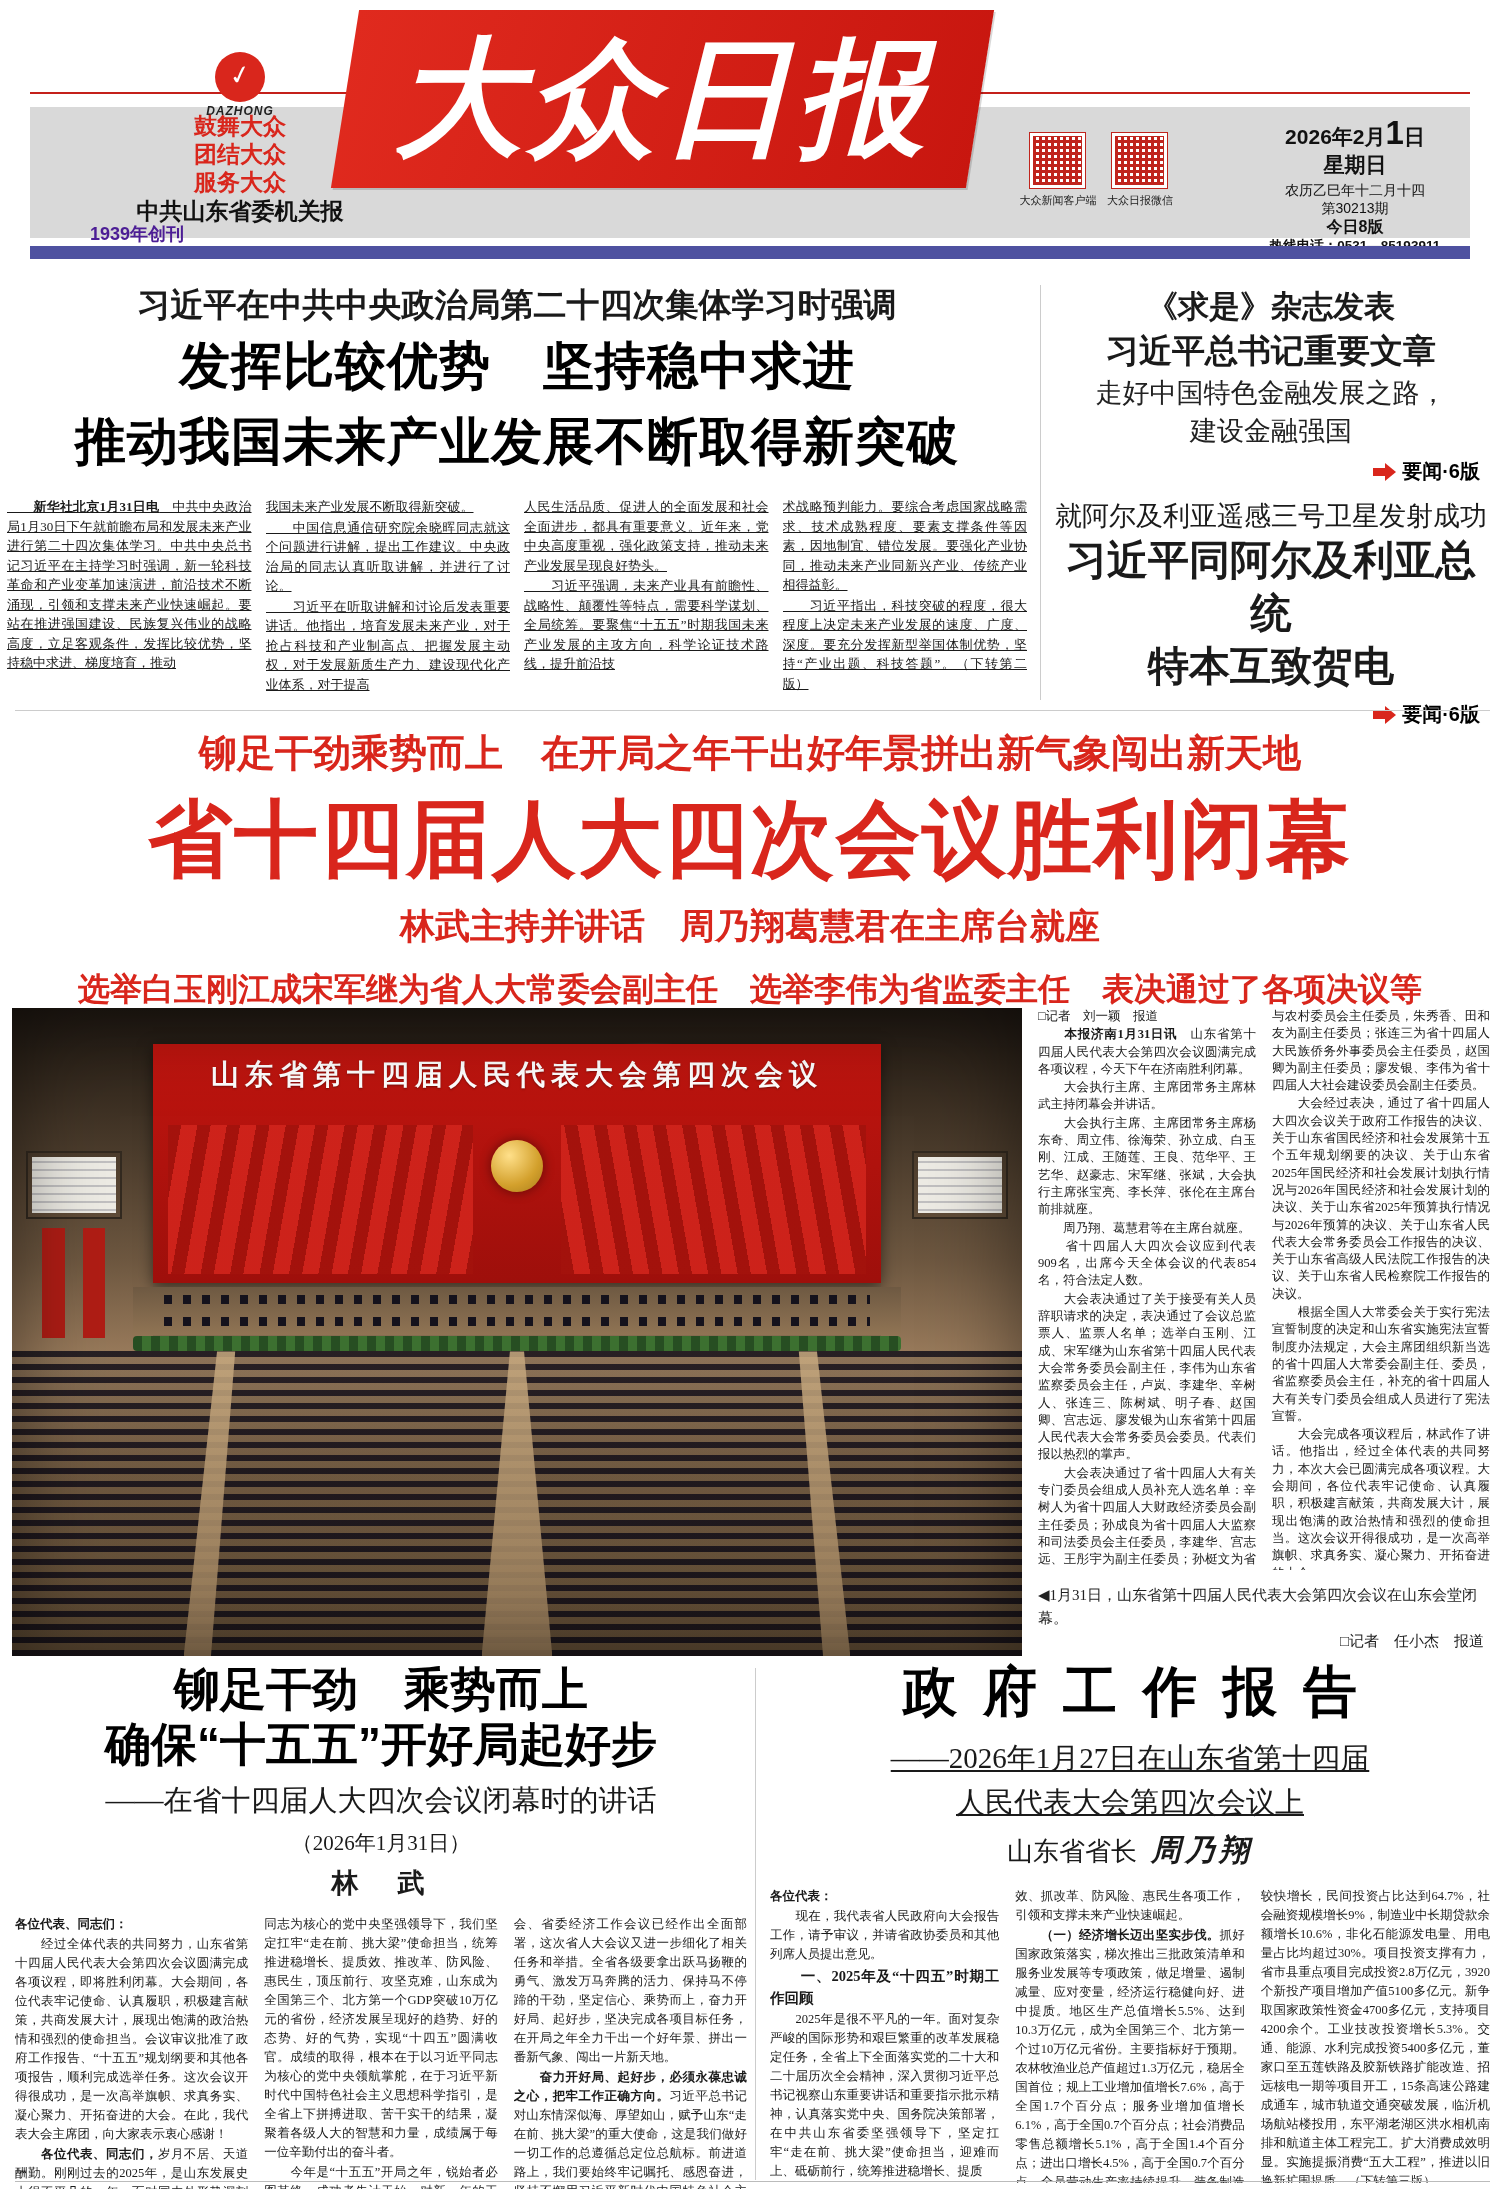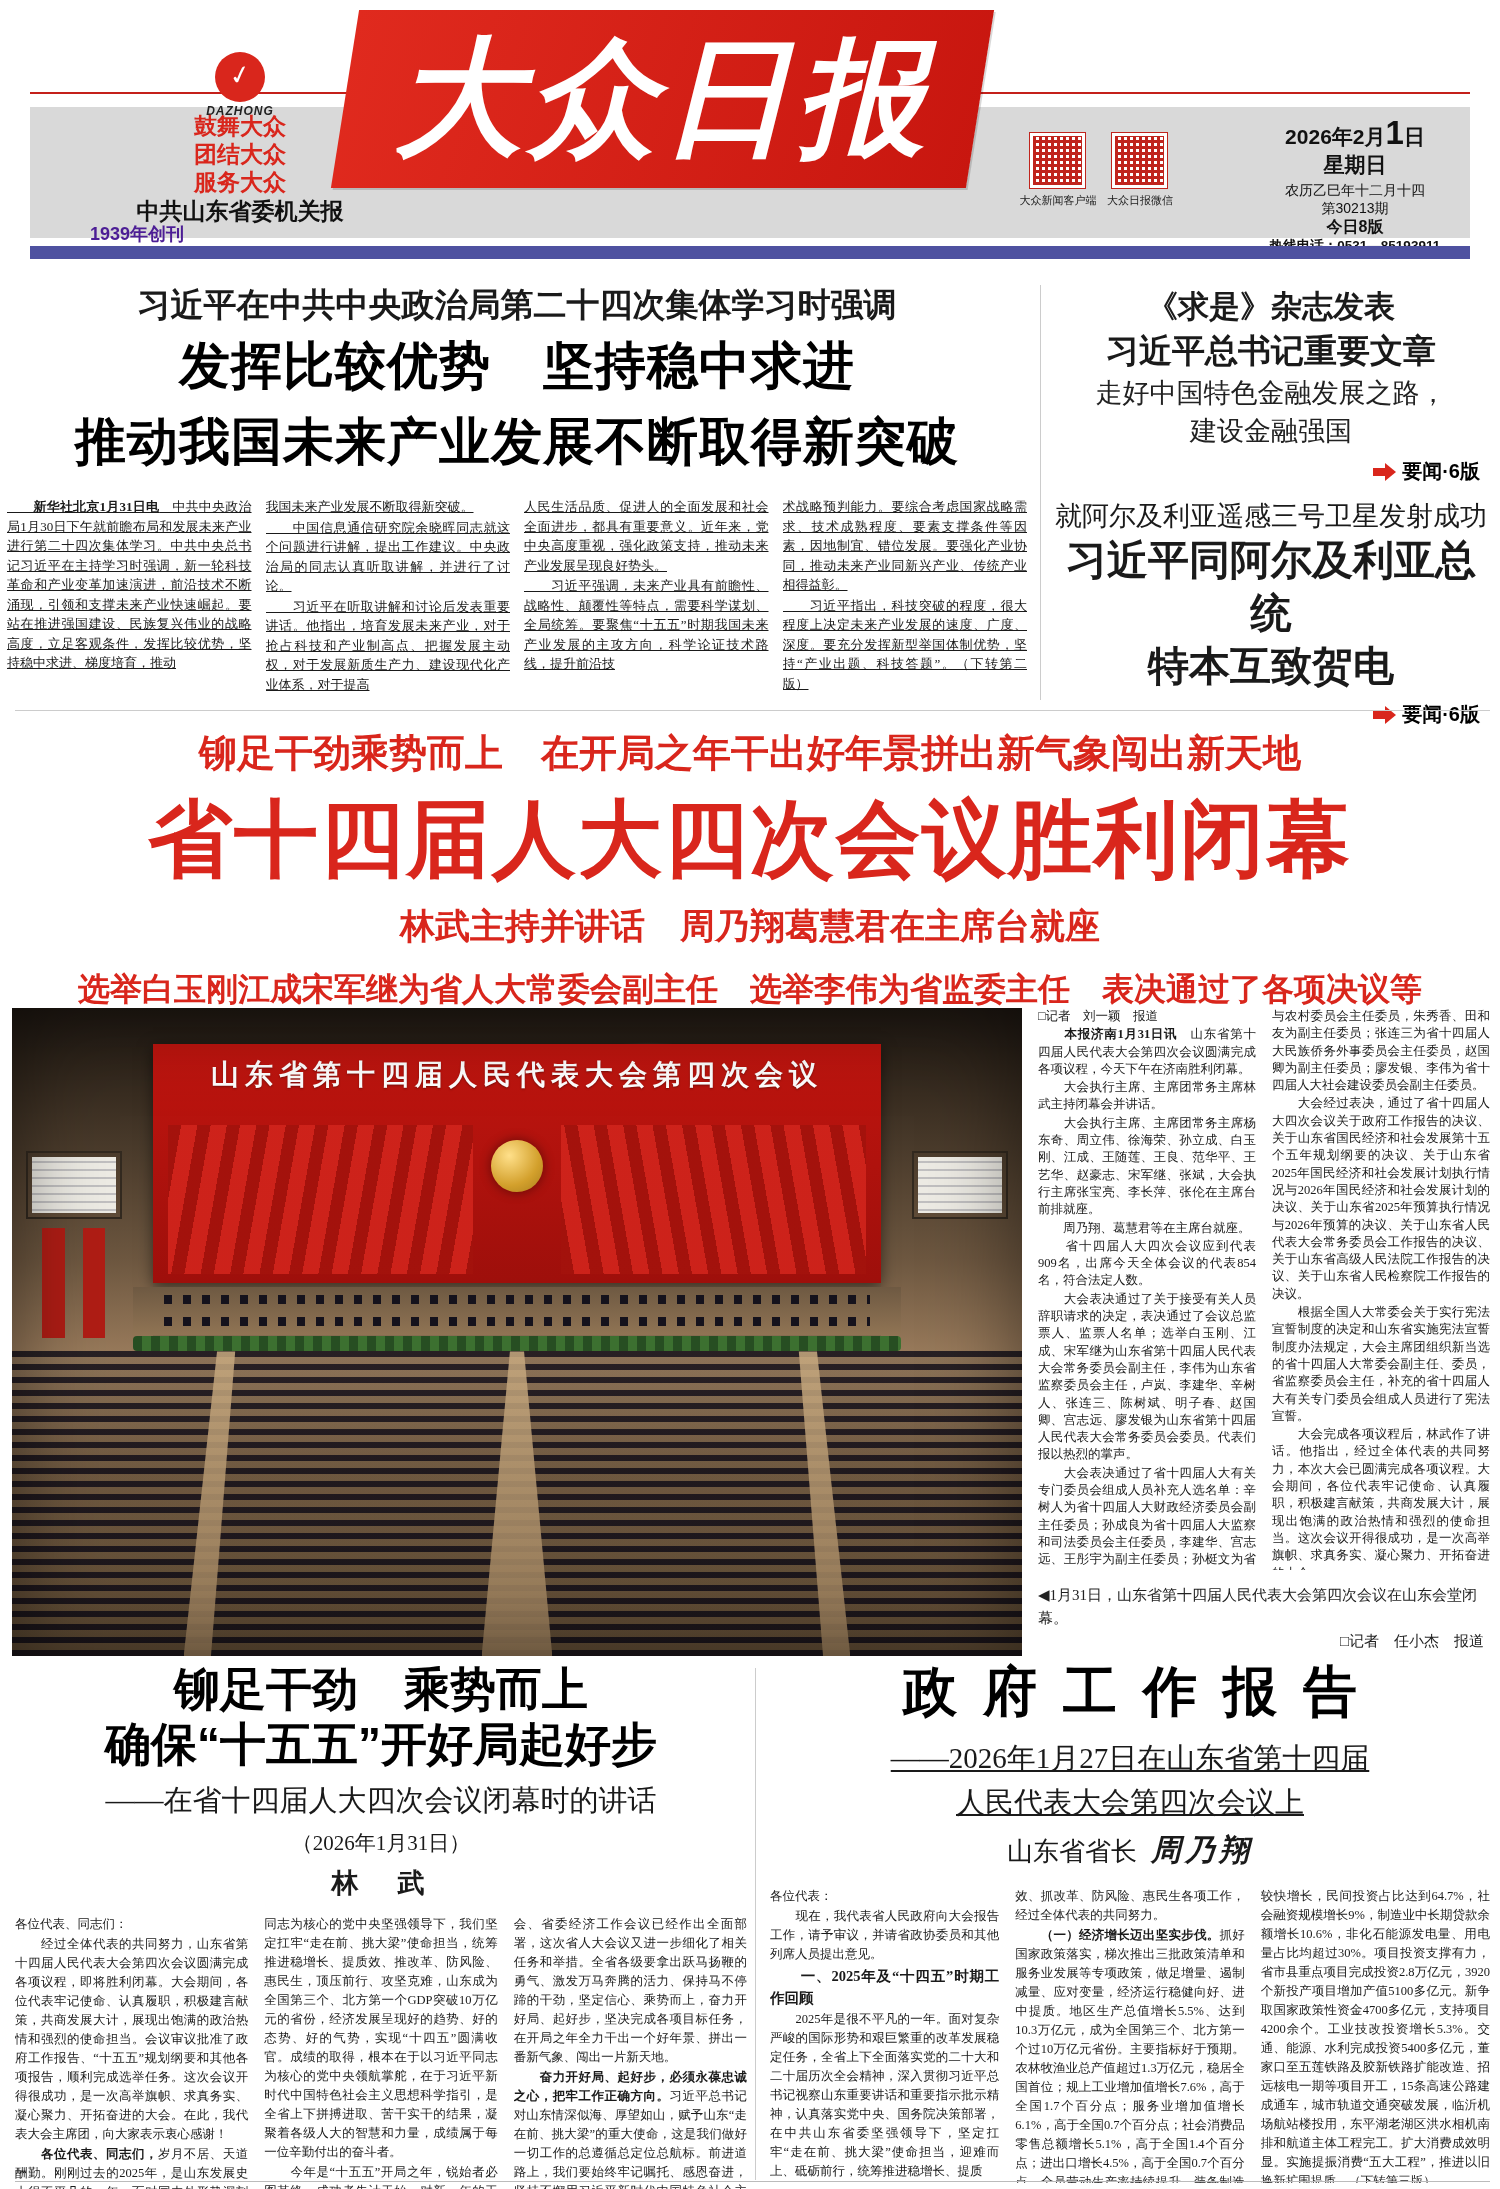--- a/index.html
+++ b/index.html
@@ -6,21 +6,21 @@
   :root{
     --red:#d9261c; --darkred:#b01510; --blue:#4e51a0; --gray:#d9d9d9;
     --serif:"Liberation Serif","DejaVu Serif",serif;
     --sans:"Liberation Sans","DejaVu Sans",sans-serif;
   }
   *{margin:0;padding:0;box-sizing:border-box;}
   body{background:#777;font-family:var(--serif);}
   #page{position:relative;width:1500px;height:2189px;background:#fff;margin:0 auto;overflow:hidden;color:#1a1a1a;}
   p{margin:0 0 1px 0;text-align:justify;}
   p b{font-weight:700;}
-  .pb{font-weight:400;}
+  .pb{font-weight:700;}
 
   
   .mast-line{position:absolute;left:30px;right:30px;top:92px;height:2px;background:#c4201a;}
   .mast-gray{position:absolute;left:30px;right:30px;top:107px;height:131px;background:var(--gray);}
   .logo{position:absolute;left:195px;top:52px;width:90px;text-align:center;}
   .logo-circle{width:50px;height:50px;border-radius:50%;background:var(--red);margin:0 auto;position:relative;}
   .logo-bird{position:absolute;left:7px;top:10px;width:36px;height:26px;color:#fff;font-weight:900;font-family:var(--sans);font-size:26px;font-style:italic;transform:rotate(-12deg);line-height:26px;}
   .logo-en{font-family:var(--sans);font-style:italic;font-weight:700;font-size:12px;letter-spacing:1px;color:#222;margin-top:2px;}
   .slogans{position:absolute;left:150px;top:112px;width:180px;text-align:center;color:var(--red);font-family:var(--sans);font-weight:700;font-size:23px;line-height:28px;}
   .org{position:absolute;left:90px;top:196px;width:300px;text-align:center;font-family:var(--sans);font-weight:700;font-size:23px;color:#111;}
@@ -324,21 +324,21 @@
       <span>山东省省长</span><span class="name">周乃翔</span>
     </div>
     <div class="gv-cols">
       <div class="col">
           <p class="pb">各位代表：</p>
           <p>　　现在，我代表省人民政府向大会报告工作，请予审议，并请省政协委员和其他列席人员提出意见。</p>
           <p class="pb ph2">　　一、2025年及“十四五”时期工作回顾</p>
           <p>　　2025年是很不平凡的一年。面对复杂严峻的国际形势和艰巨繁重的改革发展稳定任务，全省上下全面落实党的二十大和二十届历次全会精神，深入贯彻习近平总书记视察山东重要讲话和重要指示批示精神，认真落实党中央、国务院决策部署，在中共山东省委坚强领导下，坚定扛牢“走在前、挑大梁”使命担当，迎难而上、砥砺前行，统筹推进稳增长、提质</p>
         </div>
       <div class="col">
-          <p>效、抓改革、防风险、惠民生各项工作，经过全体代表的共同努力。</p>
+          <p>效、抓改革、防风险、惠民生各项工作，引领和支撑未来产业快速崛起。</p>
           <p><b>　　（一）经济增长迈出坚实步伐。</b>抓好国家政策落实，梯次推出三批政策清单和服务业发展等专项政策，做足增量、遏制减量、应对变量，经济运行稳健向好、进中提质。地区生产总值增长5.5%、达到10.3万亿元，成为全国第三个、北方第一个过10万亿元省份。主要指标好于预期。农林牧渔业总产值超过1.3万亿元，稳居全国首位；规上工业增加值增长7.6%，高于全国1.7个百分点；服务业增加值增长6.1%，高于全国0.7个百分点；社会消费品零售总额增长5.1%，高于全国1.4个百分点；进出口增长4.5%，高于全国0.7个百分点。全员劳动生产率持续提升，装备制造业营收、利润</p>
         </div>
       <div class="col">
           <p>较快增长，民间投资占比达到64.7%，社会融资规模增长9%，制造业中长期贷款余额增长10.6%，非化石能源发电量、用电量占比均超过30%。项目投资支撑有力，省市县重点项目完成投资2.8万亿元，3920个新投产项目增加产值5100多亿元。新争取国家政策性资金4700多亿元，支持项目4200余个。工业技改投资增长5.3%。交通、能源、水利完成投资5400多亿元，董家口至五莲铁路及胶新铁路扩能改造、招远核电一期等项目开工，15条高速公路建成通车，城市轨道交通突破发展，临沂机场航站楼投用，东平湖老湖区洪水相机南排和航道主体工程完工。扩大消费成效明显。实施提振消费“五大工程”，推进以旧换新扩围提质，（下转第三版）</p>
         </div>
     </div>
   </div>
 
   <div class="hr-bottom"></div>
 </div>

